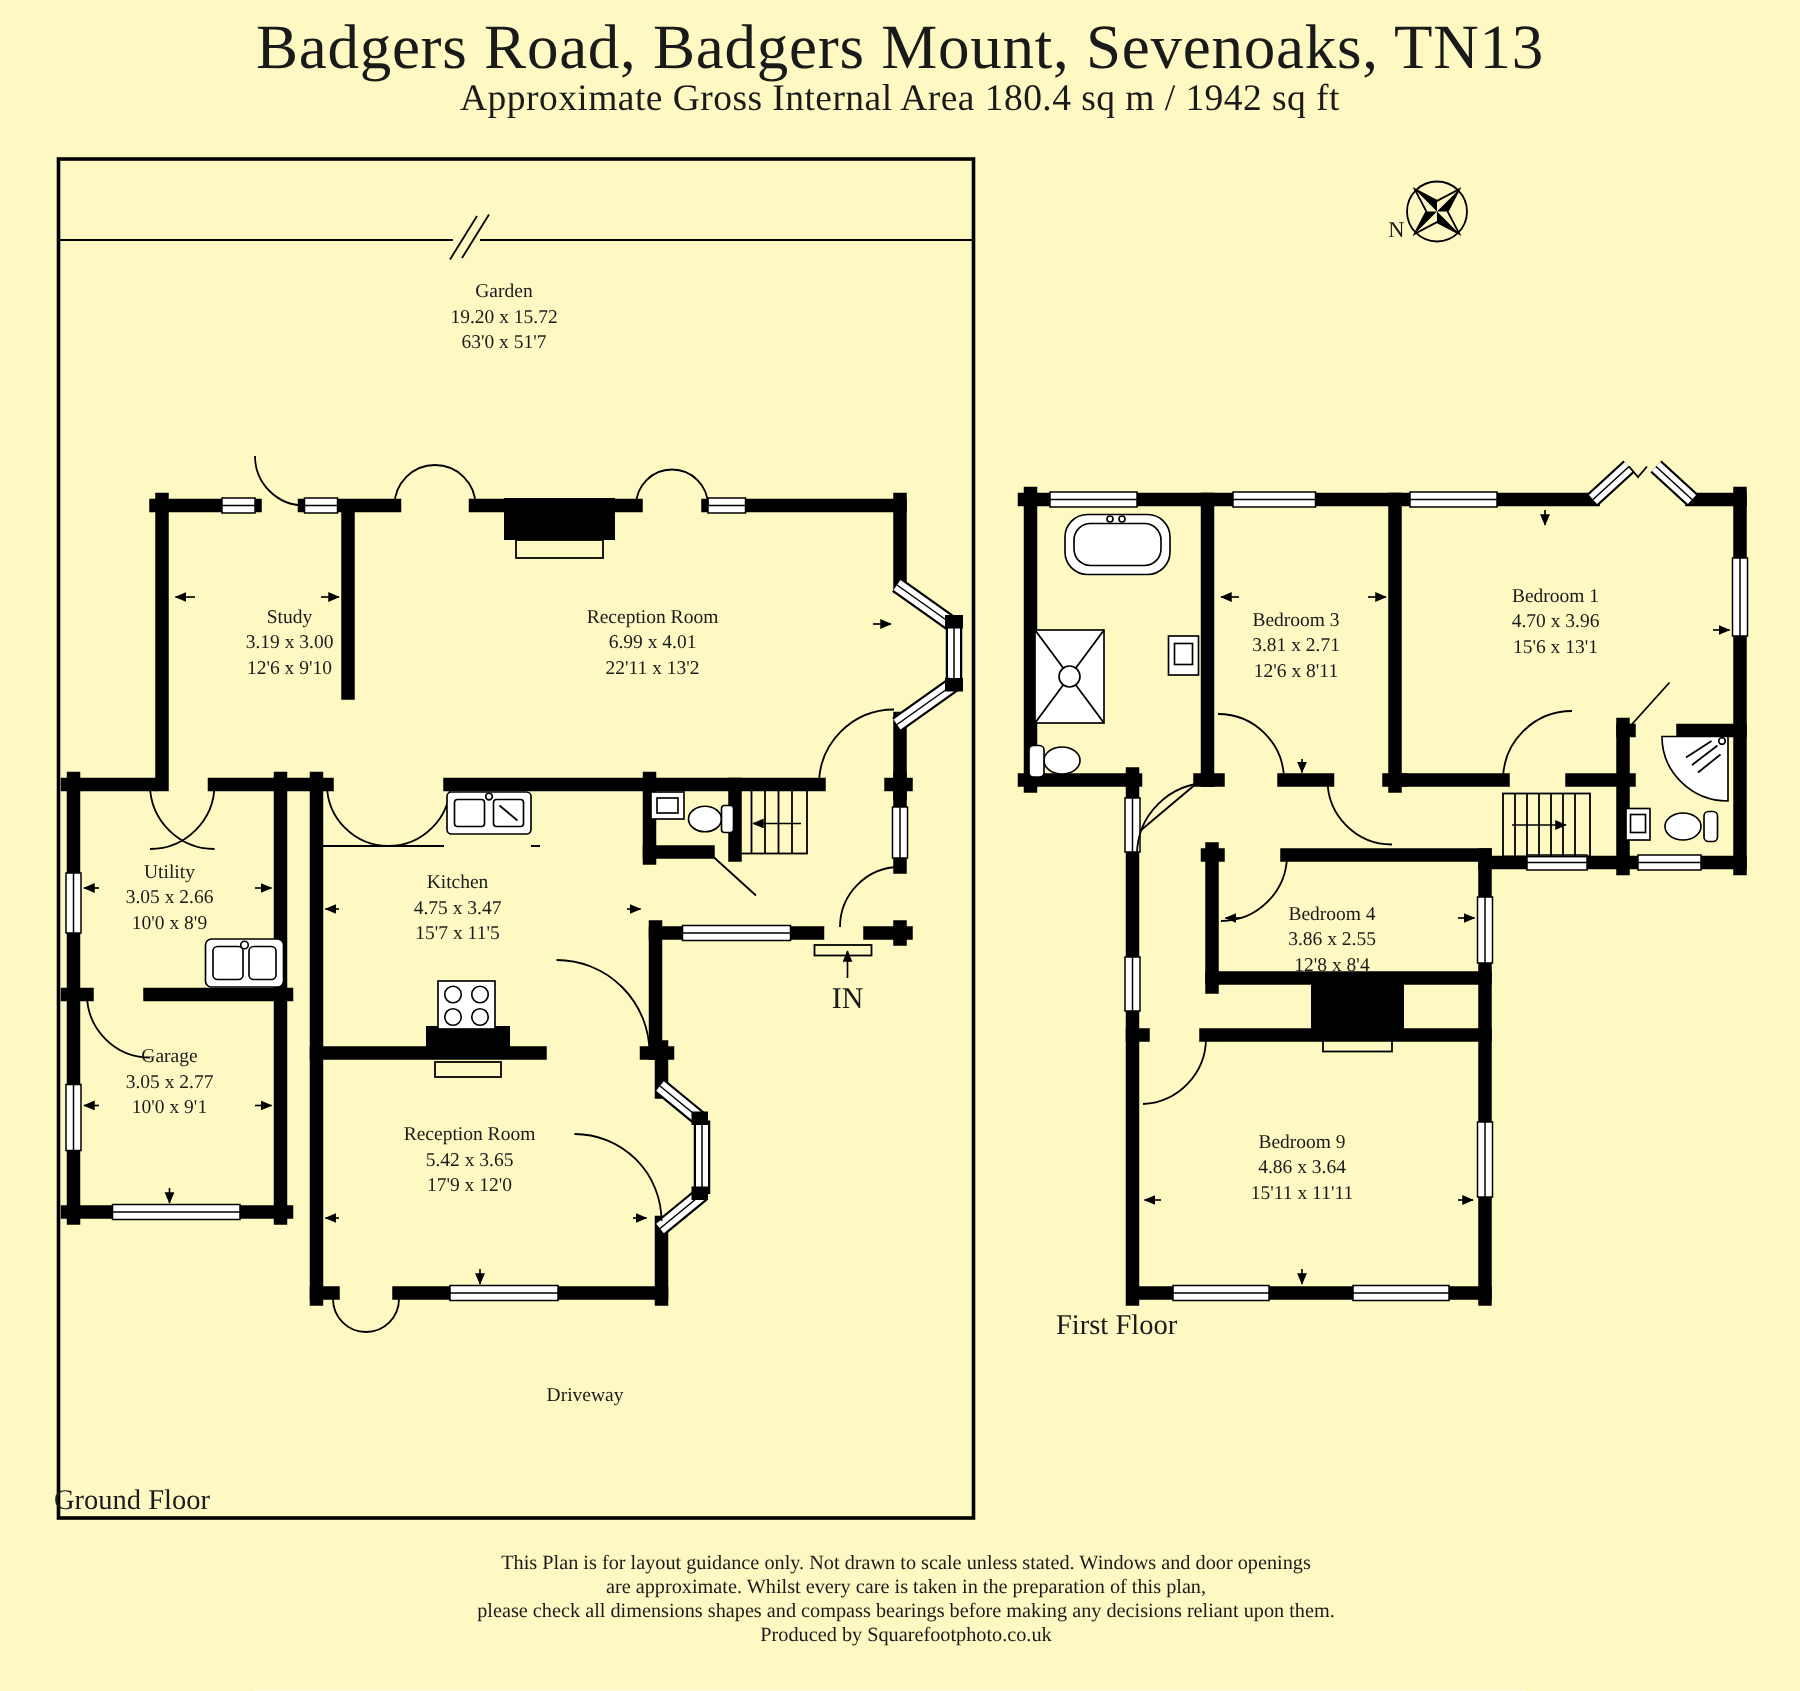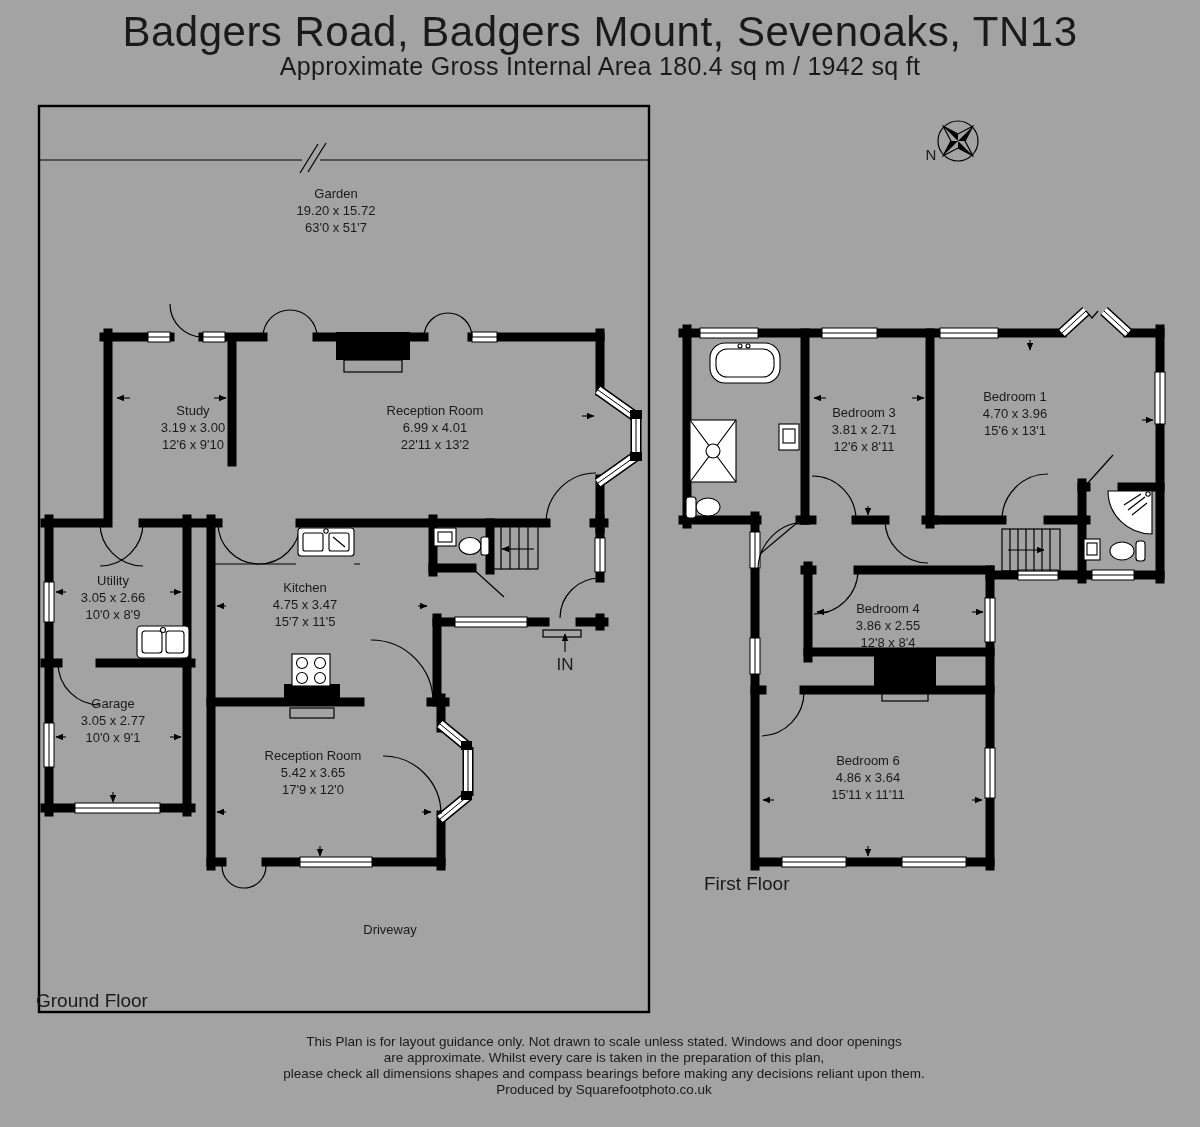--- a/index.html
+++ b/index.html
@@ -1,25 +1,25 @@
 <!DOCTYPE html>
 <html><head>
 <meta charset="utf-8">
 <style>
   html,body{margin:0;padding:0;background:#fff;}
-  .page{position:relative;width:1200px;height:1127px;background:#a3a3a3;overflow:hidden;
-        font-family:Liberation Sans, sans-serif;color:#1a1a1a;}
+  .page{position:relative;width:1200px;height:1127px;background:#fef9c3;overflow:hidden;
+        font-family:Liberation Serif, serif;color:#1a1a1a;}
   .title{position:absolute;left:0;top:8px;width:1200px;text-align:center;
          font-size:42px;letter-spacing:.5px;white-space:nowrap;}
   .subtitle{position:absolute;left:0;top:52px;width:1200px;text-align:center;
             font-size:25px;letter-spacing:.3px;white-space:nowrap;}
   .room-label{position:absolute;transform:translateX(-50%);text-align:center;
               font-size:13px;line-height:17px;white-space:nowrap;}
   .floor-label{position:absolute;font-size:19px;}
-  .in-label{position:absolute;transform:translateX(-50%);font-size:17px;}
+  .in-label{position:absolute;transform:translateX(-50%);font-size:20px;}
   .footer-line{position:absolute;left:0;width:1208px;text-align:center;font-size:13.5px;}
   svg{position:absolute;left:0;top:0;}
   .wall{stroke:#000;stroke-width:9;fill:none;stroke-linecap:square;}
   .thin{stroke:#000;stroke-width:2.4;fill:none;}
   .t1{stroke:#000;stroke-width:1.2;fill:none;}
   .arc{stroke:#000;stroke-width:1.2;fill:none;}
   .fix{stroke:#000;stroke-width:1.1;fill:#fff;}
   .blk{fill:#000;stroke:none;}
   .wr{fill:#fff;stroke:#000;stroke-width:1;}
   .wl{stroke:#000;stroke-width:1;}
@@ -389,34 +389,34 @@
 
   <div class="floor-label" style="left:36px;top:990px;">Ground Floor</div>
   <div class="floor-label" style="left:704px;top:873px;">First Floor</div>
 
   <div class="room-label" style="left:864px;top:404px;">
     <div>Bedroom 3</div>
     <div>3.81 x 2.71</div>
     <div>12'6 x 8'11</div>
   </div>
 
-  <div class="room-label" style="left:1015px;top:388px;">
+  <div class="room-label" style="left:1037px;top:388px;">
     <div>Bedroom 1</div>
     <div>4.70 x 3.96</div>
     <div>15'6 x 13'1</div>
   </div>
 
   <div class="room-label" style="left:888px;top:600px;">
     <div>Bedroom 4</div>
     <div>3.86 x 2.55</div>
     <div>12'8 x 8'4</div>
   </div>
 
   <div class="room-label" style="left:868px;top:752px;">
-    <div>Bedroom 6</div>
+    <div>Bedroom 9</div>
     <div>4.86 x 3.64</div>
     <div>15'11 x 11'11</div>
   </div>
 
   <div class="footer-line" style="top:1034px;">This Plan is for layout guidance only. Not drawn to scale unless stated. Windows and door openings</div>
   <div class="footer-line" style="top:1050px;">are approximate. Whilst every care is taken in the preparation of this plan,</div>
   <div class="footer-line" style="top:1066px;">please check all dimensions shapes and compass bearings before making any decisions reliant upon them.</div>
   <div class="footer-line" style="top:1082px;">Produced by Squarefootphoto.co.uk</div>
 
 </div>

